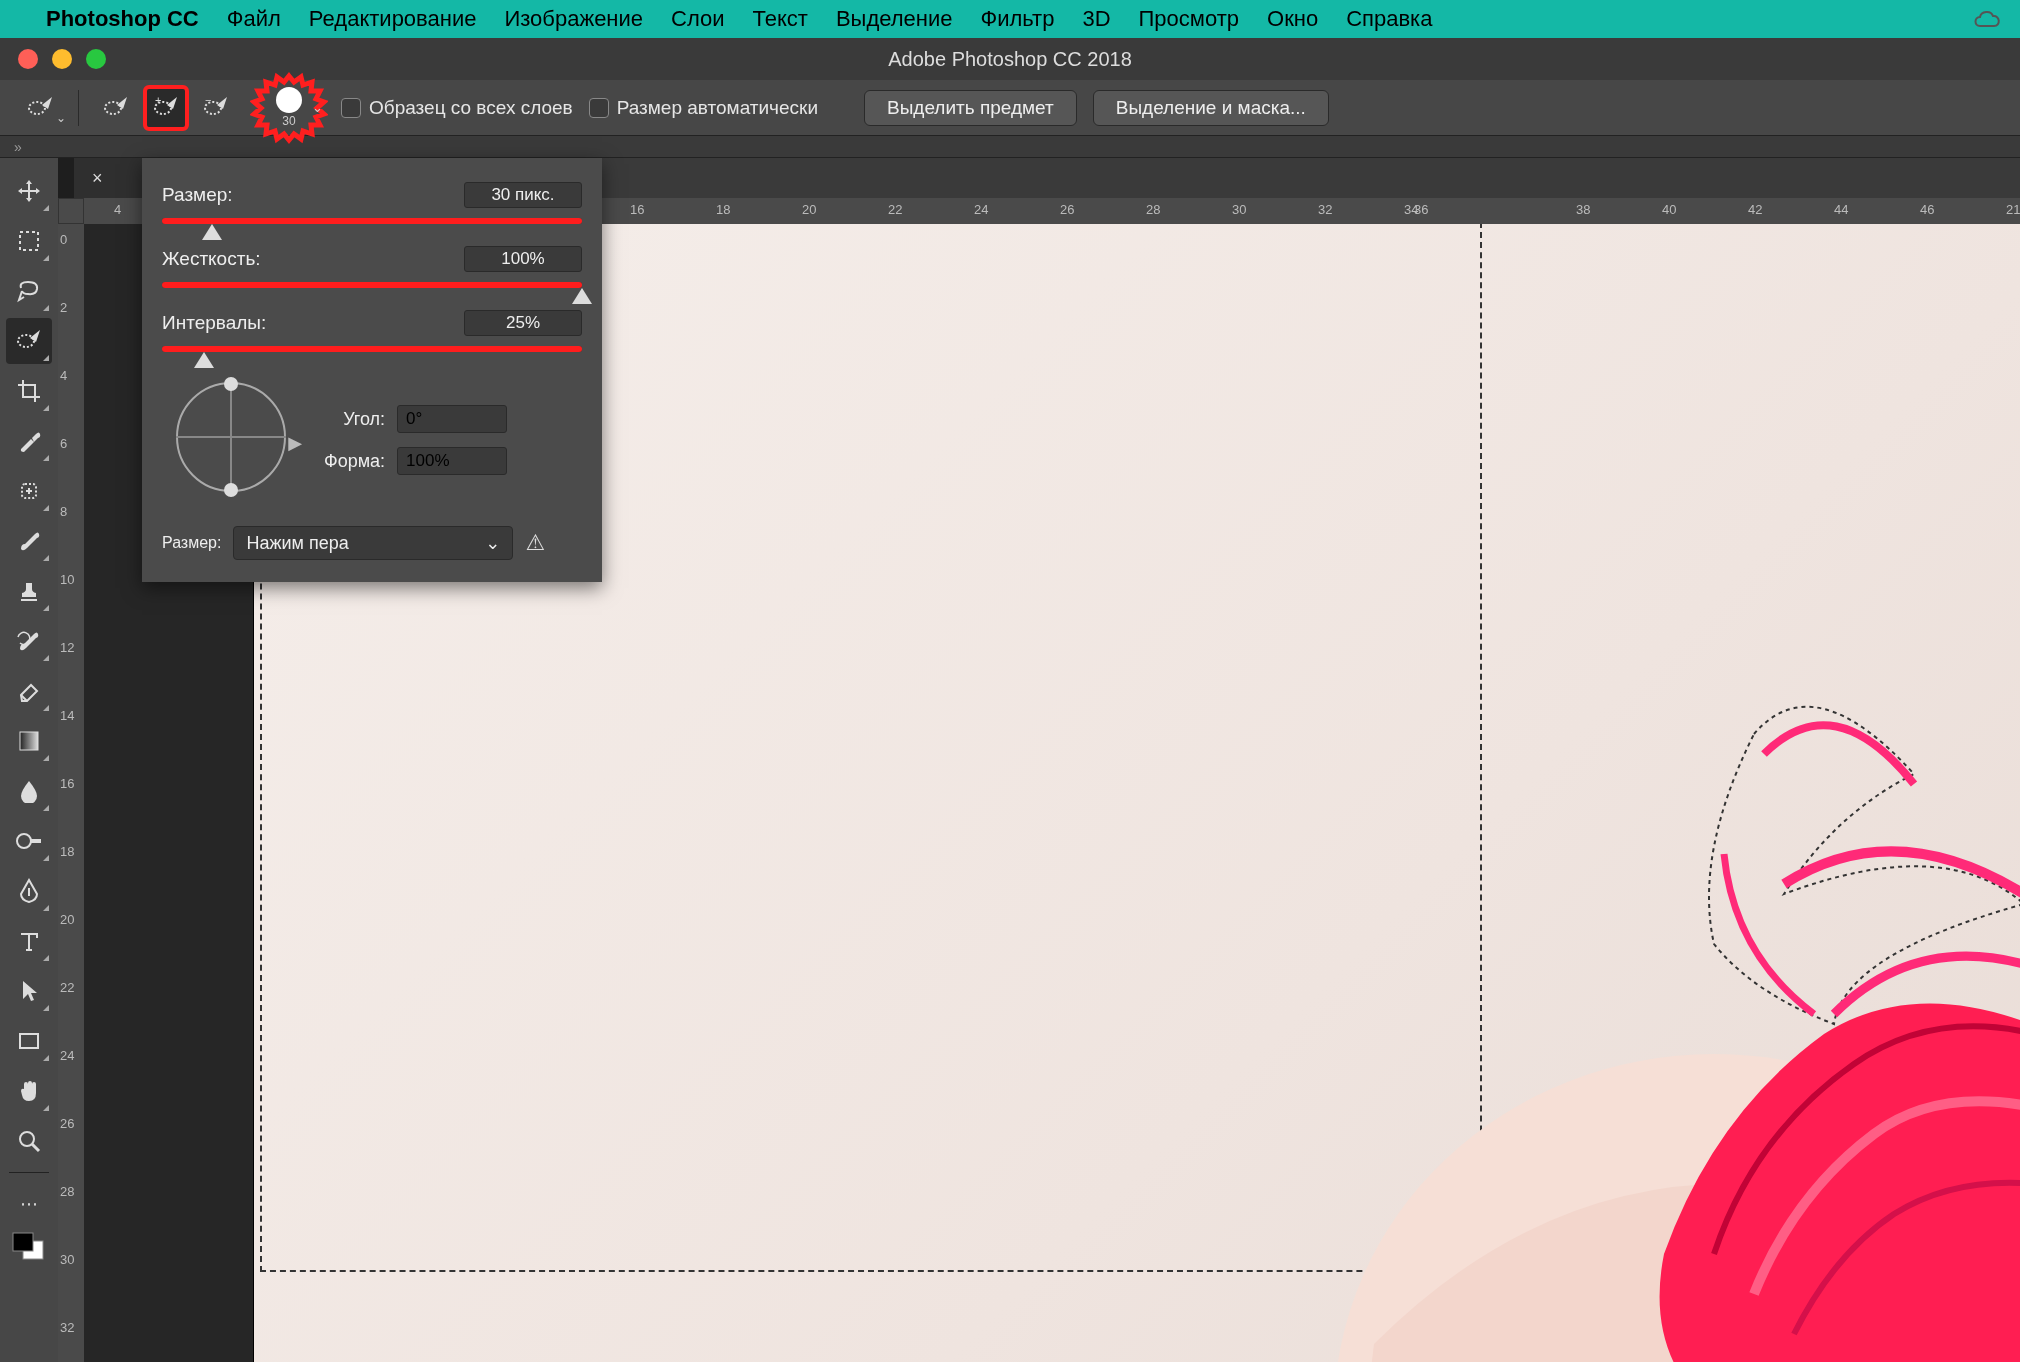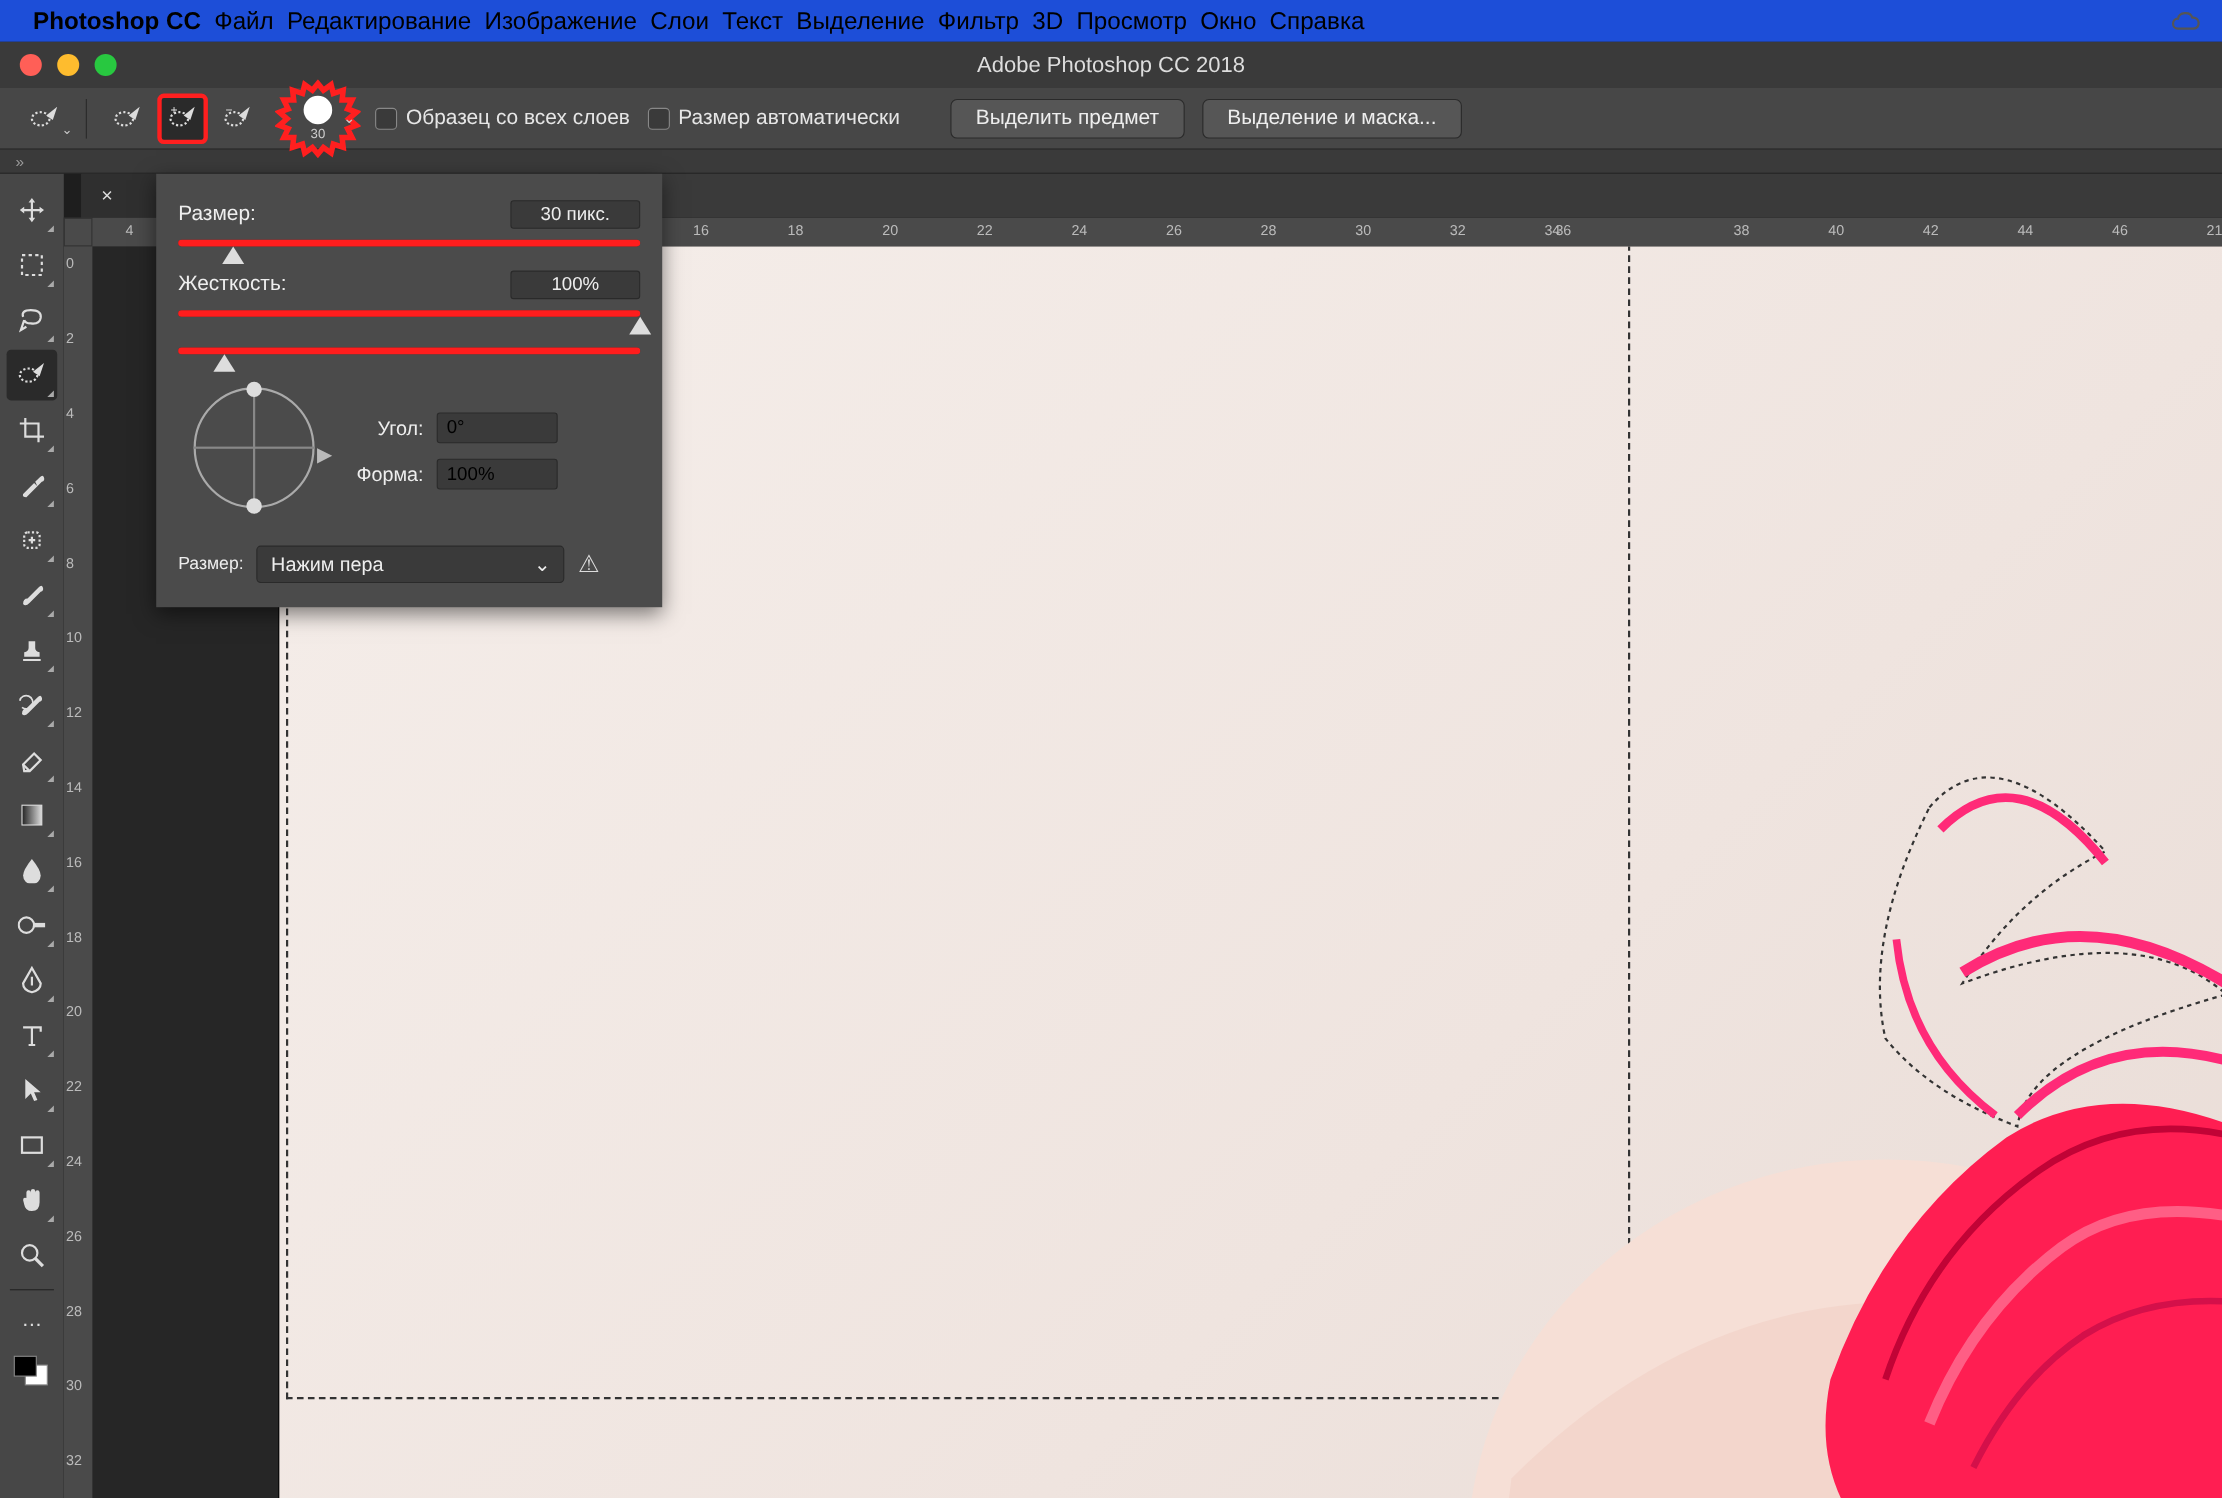--- a/index.html
+++ b/index.html
@@ -1,19 +1,19 @@
 <!DOCTYPE html>
 <html><head>
 <meta charset="utf-8">
 <style>
 * { margin: 0; padding: 0; box-sizing: border-box; font-family: -apple-system, "Helvetica Neue", Arial, sans-serif; }
 body { background: #1e1e1e; width: 2020px; height: 1362px; overflow: hidden; position: relative; }
 
 
-.menubar { background: #1d4ed8; height: 38px; display: flex; align-items: center; padding: 16px 18px; gap: 12px; font-size: 22px; color: #000; }
+.menubar { background: #14b8a6; height: 38px; display: flex; align-items: center; padding: 16px 18px; gap: 28px; font-size: 22px; color: #000; }
 .menubar .apple { font-size: 26px; }
 .menubar .appname { font-weight: 700; }
 .menubar .right { margin-left: auto; }
 
 
 .window-titlebar { background: #3a3a3a; height: 42px; display: flex; align-items: center; position: relative; }
 .traffic { display: flex; gap: 14px; margin-left: 18px; }
 .traffic span { width: 20px; height: 20px; border-radius: 50%; display: inline-block; }
 .tr-red { background: #ff5f57; }
 .tr-yellow { background: #febc2e; }
@@ -433,20 +433,24 @@
   <div class="row">
     <span class="lbl">Жесткость:</span>
     <input class="val" value="100%" style="">
   </div>
   <div class="slider">
     <div class="track"></div>
       <div class="fill" style="width:100%"></div>
     <div class="thumb" id="thumb-hard" style="left: 100%;"></div>
   </div>
 
+  <div class="row">
+    <span class="lbl">Интервалы:</span>
+    <input class="val" value="25%" style="">
+  </div>
   <div class="slider">
     <div class="track"></div>
       <div class="fill" style="width:100%"></div>
     <div class="thumb" id="thumb-space" style="left: 10%;"></div>
   </div>
 
   <div class="angle-area">
     <div class="angle-circle">
       <div class="cross"></div>
         <div class="crossH"></div>

